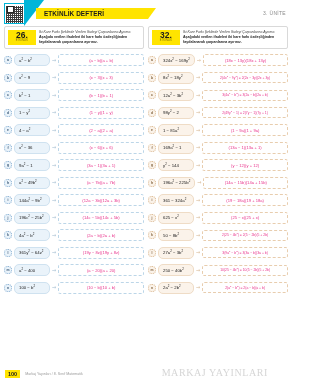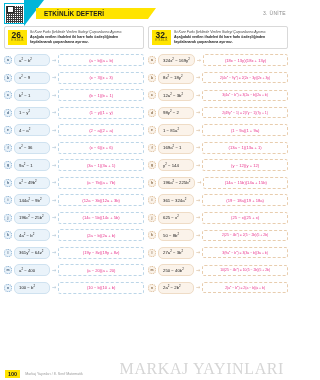--- a/index.html
+++ b/index.html
@@ -80,21 +80,21 @@
     border:.6px solid #d9d9d9;
     border-radius:2px;
     padding:2.5px 3px 3px 3px;
     display:flex;
     gap:3px;
     box-sizing:border-box;
     background:#fff;
   }
   .qnum-box{
     flex:0 0 auto;
-    width:19px;
+    width:28px;
     background:#ffe400;
     text-align:center;
     padding:1px 0 1px 0;
     height:15px;
     box-sizing:border-box;
   }
   .qnum{
     font-size:8.5px;font-weight:bold;color:#1a1a1a;line-height:8.5px;
   }
   .qnum-sub{
@@ -171,23 +171,23 @@
   }
   .page-num{
     background:#ffe400;color:#1a1a1a;
     font-size:5.5px;font-weight:bold;
     padding:1px 3px;
   }
   .footer-text{
     margin-left:5px;font-size:3.6px;color:#9a9a9a;
   }
   .watermark{
-    position:absolute;right:8px;bottom:2px;
+    position:absolute;right:24px;bottom:2px;
     font-family:"Liberation Serif", serif;
-    font-size:16px;color:#c8c8c8;letter-spacing:.6px;
+    font-size:10px;color:#c8c8c8;letter-spacing:.6px;
     opacity:.75;
   }
 </style>
 </head>
 <body>
 
 <div class="header">
   <div class="qr-box">
     <div class="qr-grid"></div>
   </div>

